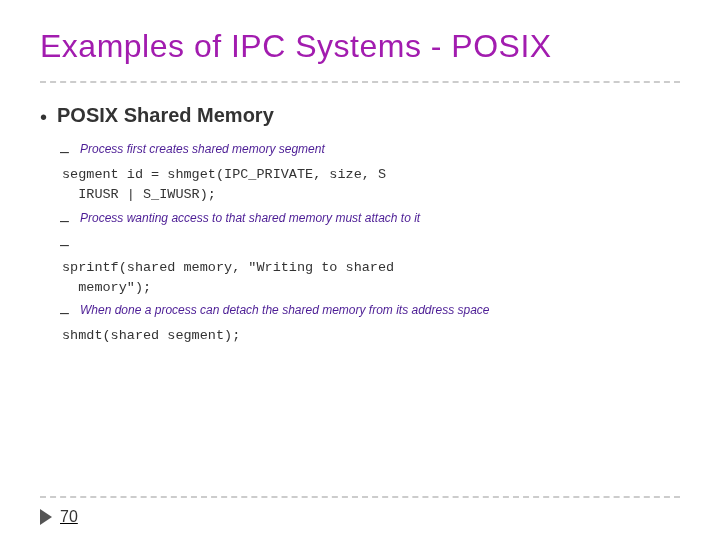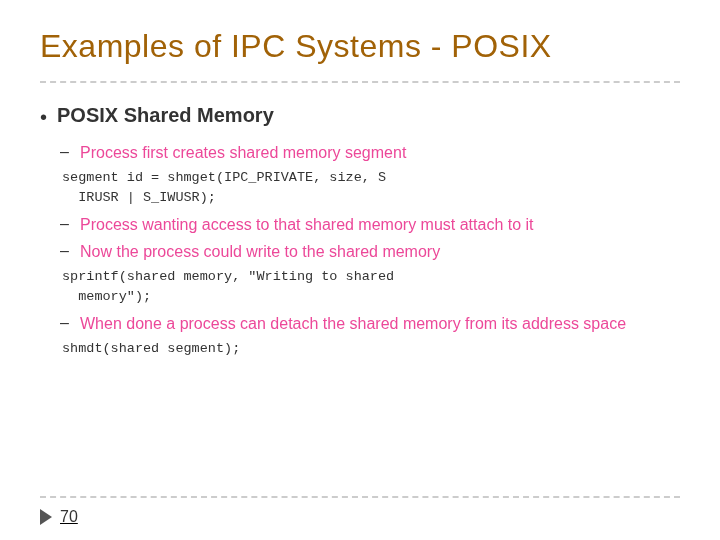--- a/index.html
+++ b/index.html
@@ -25,21 +25,21 @@
       padding: 0;
     }
 
     .slide-header {
       padding: 28px 40px 16px 40px;
     }
 
     .slide-title {
       font-size: 32px;
       font-weight: normal;
-      color: #a16207;
+      color: #a21caf;
       letter-spacing: 0.5px;
     }
 
     .divider-top {
       border: none;
       border-top: 2px dashed #cccccc;
       margin: 0 40px;
     }
 
     .slide-content {
@@ -81,23 +81,24 @@
 
     .dash {
       color: #333333;
       font-size: 16px;
       margin-right: 8px;
       margin-top: 2px;
       min-width: 12px;
     }
 
     .sub-text {
-      font-size: 16px;
-      color: #ec4899;
+      font-size: 12px;
+      color: #4c1d95;
       line-height: 1.45;
+      font-style: italic;
     }
 
     .code-block {
       font-family: 'Courier New', Courier, monospace;
       font-size: 13.5px;
       color: #333333;
       margin: 4px 0 4px 2px;
       line-height: 1.5;
       background: none;
       white-space: pre;
@@ -154,21 +155,20 @@
   IRUSR | S_IWUSR);</div>
 
       <div class="sub-item">
         <span class="dash">–</span>
         <span class="sub-text">Process wanting access to that shared memory must attach to it</span>
       </div>
 
 
       <div class="sub-item">
         <span class="dash">–</span>
-        <span class="sub-text">Now the process could write to the shared memory</span>
       </div>
 
       <div class="code-block">sprintf(shared memory, "Writing to shared
   memory");</div>
 
       <div class="sub-item">
         <span class="dash">–</span>
         <span class="sub-text">When done a process can detach the shared memory from its address space</span>
       </div>
 

